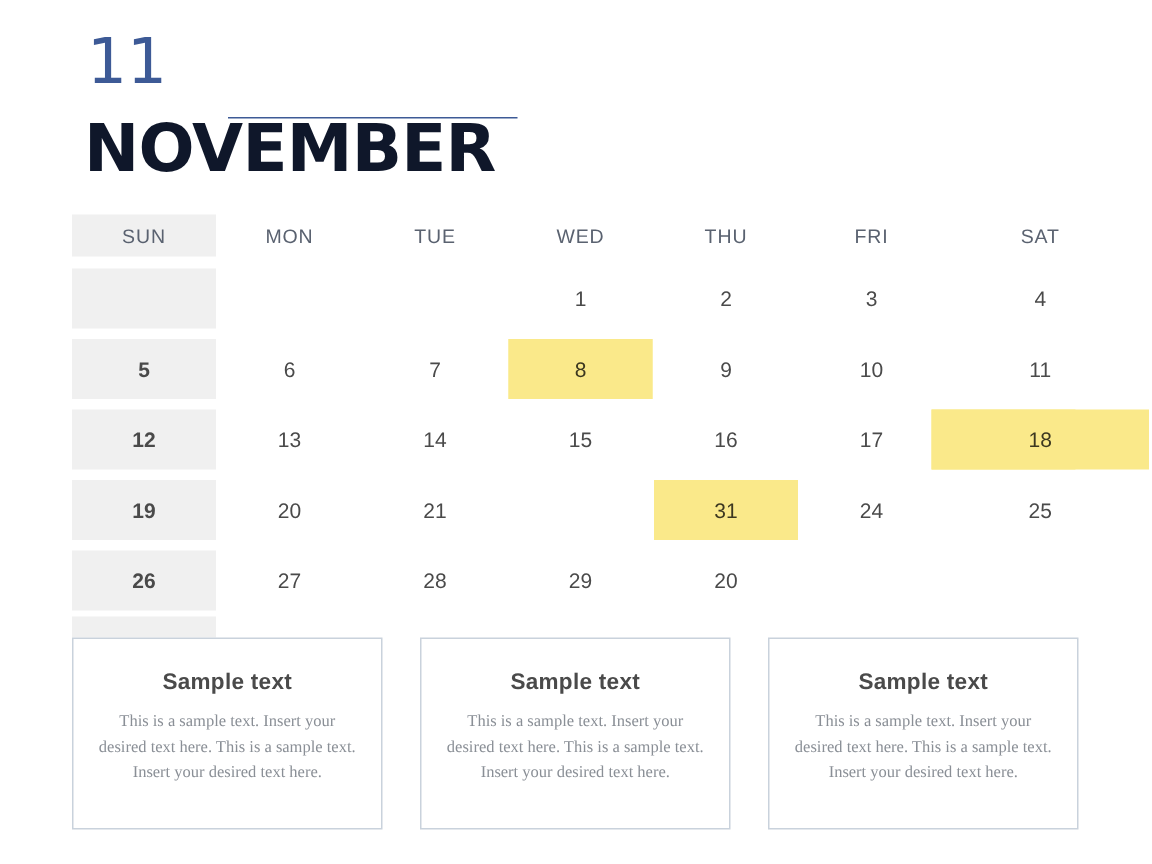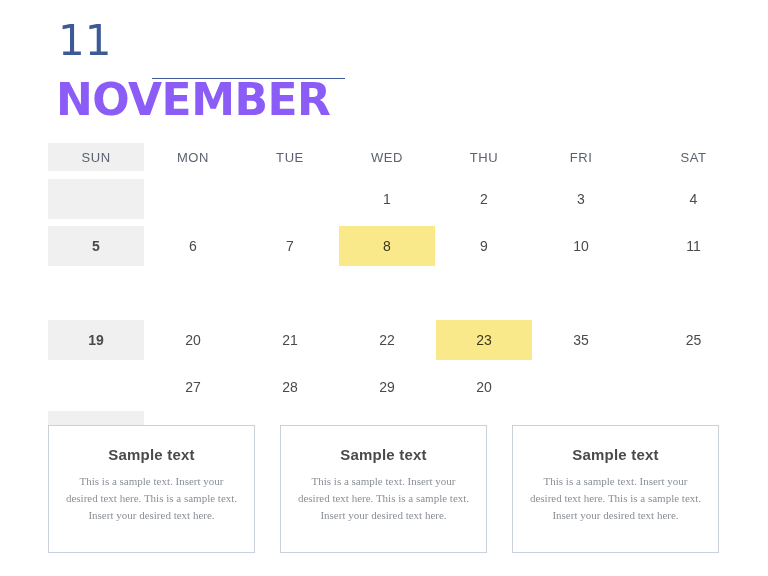--- a/index.html
+++ b/index.html
@@ -44,21 +44,21 @@
     background: #3D5A96;
   }
 
   .month-name {
     position: absolute;
     left: 56px;
     top: 78px;
     font-size: 44px;
     line-height: 1;
     font-weight: 700;
-    color: #8b5cf6;
+    color: #0f172a;
     letter-spacing: -0.5px;
     font-family: "DejaVu Sans", "Liberation Sans", sans-serif;
     white-space: nowrap;
     z-index: 5;
   }
 
   
   #calendar {
     position: absolute;
     left: 48px;
@@ -238,45 +238,69 @@
         <div class="cal-cell col4">
           <span class="day-num">9</span>
         </div>
         <div class="cal-cell col5">
           <span class="day-num">10</span>
         </div>
         <div class="cal-cell col6">
           <span class="day-num">11</span>
         </div>
       </div>
+      <div class="cal-row" style="top: 135px; height: 40px;">
+        <div class="cal-cell col0 sun-panel">
+          <span class="day-num sun-day">12</span>
+        </div>
+        <div class="cal-cell col1">
+          <span class="day-num">13</span>
+        </div>
+        <div class="cal-cell col2">
+          <span class="day-num">14</span>
+        </div>
+        <div class="cal-cell col3">
+          <span class="day-num">15</span>
+        </div>
+        <div class="cal-cell col4">
+          <span class="day-num">16</span>
+        </div>
+        <div class="cal-cell col5">
+          <span class="day-num">17</span>
+        </div>
+        <div class="cal-cell col6 highlight">
+          <div class="highlight" style="position: absolute; left: 0px; top: 0px; width: 96px; height: 100%; z-index: 1;"></div>
+          <span class="day-num">18</span>
+        </div>
+      </div>
       <div class="cal-row" style="top: 182px; height: 40px;">
         <div class="cal-cell col0 sun-panel">
           <span class="day-num sun-day">19</span>
         </div>
         <div class="cal-cell col1">
           <span class="day-num">20</span>
         </div>
         <div class="cal-cell col2">
           <span class="day-num">21</span>
-        </div>
-        <div class="cal-cell col3">
-          <span class="day-num">22</span>
         </div>
         <div class="cal-cell col4 highlight">
           <div class="highlight" style="position: absolute; left: 0px; top: 0px; width: 96px; height: 100%; z-index: 1;"></div>
-          <span class="day-num">23</span>
-        </div>
-        <div class="cal-cell col5">
-          <span class="day-num">35</span>
+          <span class="day-num">31</span>
+        </div>
+        <div class="cal-cell col5">
+          <span class="day-num">24</span>
         </div>
         <div class="cal-cell col6">
           <span class="day-num">25</span>
         </div>
       </div>
       <div class="cal-row" style="top: 229px; height: 40px;">
+        <div class="cal-cell col0 sun-panel">
+          <span class="day-num sun-day">26</span>
+        </div>
         <div class="cal-cell col1">
           <span class="day-num">27</span>
         </div>
         <div class="cal-cell col2">
           <span class="day-num">28</span>
         </div>
         <div class="cal-cell col3">
           <span class="day-num">29</span>
         </div>
         <div class="cal-cell col4">

